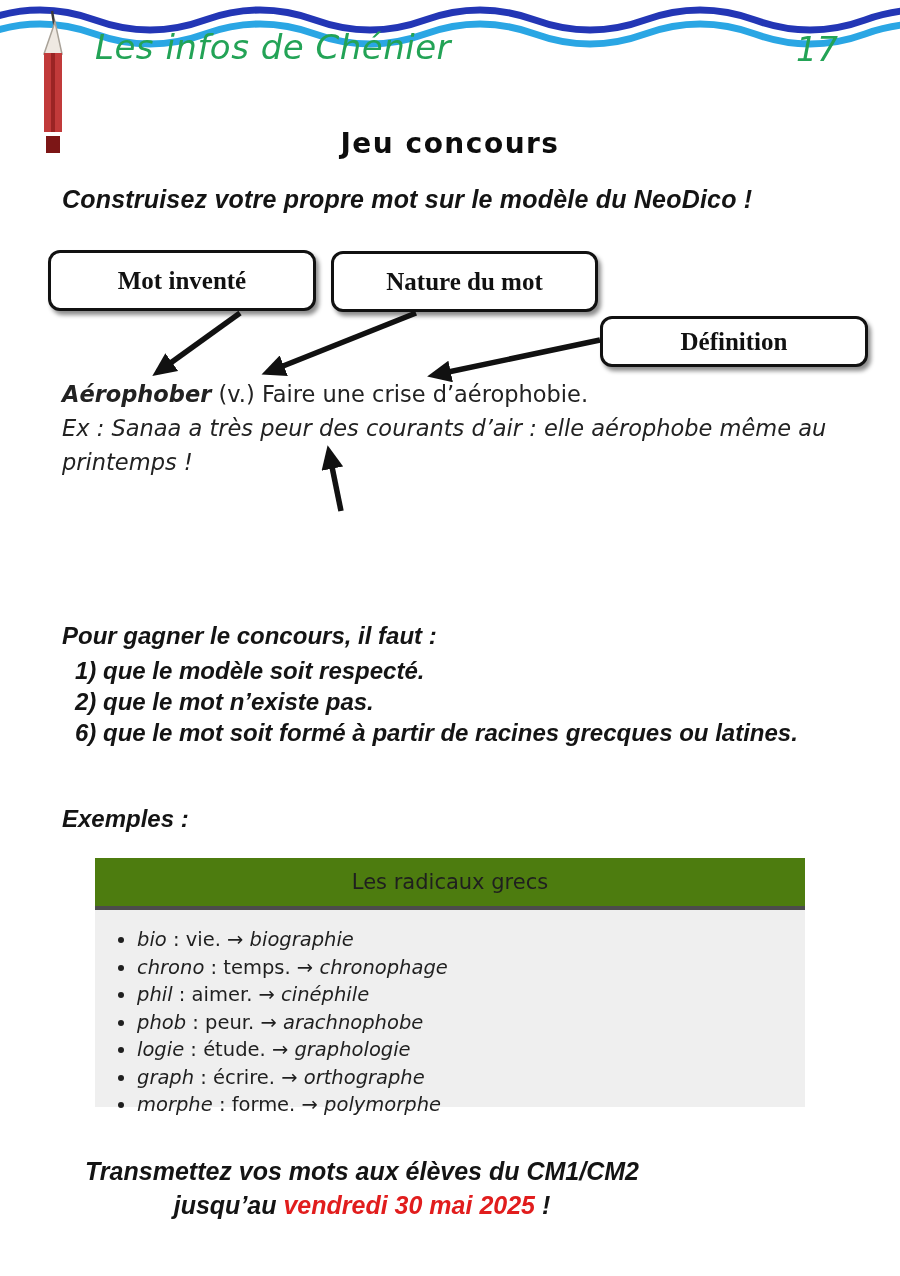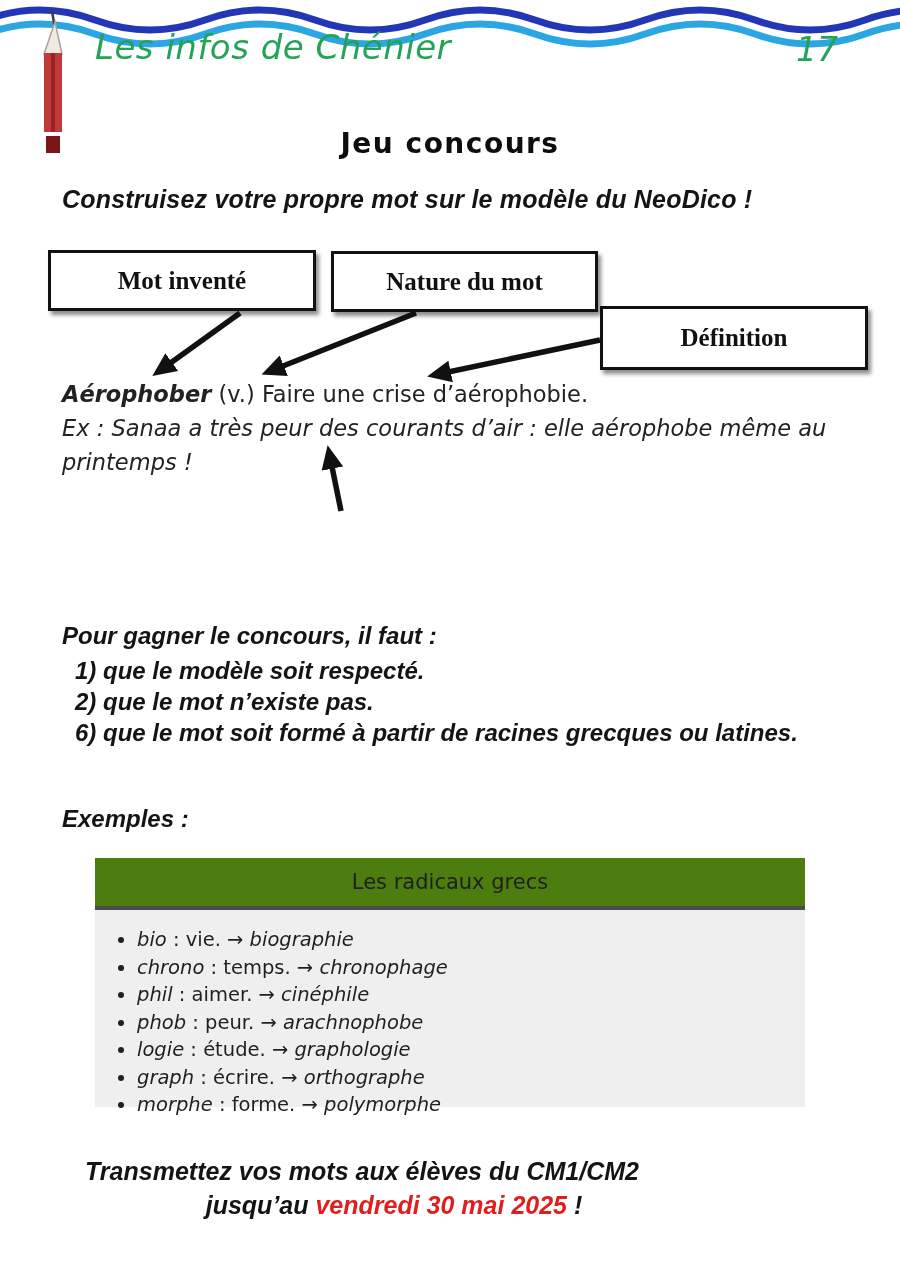--- a/index.html
+++ b/index.html
@@ -27,29 +27,29 @@
     font-size:28px; letter-spacing:1.5px; color:#0d0d0d; margin:0;
   }
   .intro {
     position:absolute; left:62px; top:185px; width:800px; margin:0;
     font-family:"Liberation Sans", sans-serif; font-weight:bold; font-style:italic;
     font-size:25px; color:#141414; letter-spacing:0.2px;
   }
   
   .label-box {
     position:absolute; box-sizing:border-box;
-    background:#fff; border:3px solid #111; border-radius:0;
+    background:#fff; border:3px solid #111; border-radius:12px;
     box-shadow:3px 4px 4px rgba(0,0,0,0.45);
     display:flex; align-items:center; justify-content:center;
     font-family:"Liberation Serif", serif; font-weight:bold;
     font-size:25px; color:#111;
   }
   .box-mot     { left:48px;  top:250px; width:268px; height:61px; }
   .box-nature  { left:331px; top:251px; width:267px; height:61px; }
-  .box-def     { left:600px; top:306px; width:268px; height:64px; }
+  .box-def     { left:600px; top:316px; width:268px; height:51px; }
   .box-exemple { left:205px; top:512px; width:268px; height:61px; }
   .arrows { position:absolute; left:0; top:0; pointer-events:none; }
   
   .entry {
     position:absolute; left:62px; top:377px; width:810px;
     font-size:22.5px; line-height:34px; color:#222; margin:0;
   }
   .entry .word { font-weight:bold; font-style:italic; }
   .entry .ex { font-style:italic; margin:0; }
   .entry p { margin:0; }
@@ -86,21 +86,21 @@
     font-size:19.5px; line-height:27.5px; color:#1f1f1f;
   }
   .rad-body .it { font-style:italic; }
   
   .footer-line1, .footer-line2 {
     position:absolute; left:0; width:724px; text-align:center; margin:0;
     font-family:"Liberation Sans", sans-serif; font-weight:bold; font-style:italic;
     font-size:25px; color:#141414;
   }
   .footer-line1 { top:1157px; }
-  .footer-line2 { top:1191px;padding-left:32px; }
+  .footer-line2 { top:1191px; }
   .deadline { color:#e11d1d; }
 </style>
 </head>
 <body>
 
 <div class="page">
 
   <svg class="waves" width="900" height="62" viewBox="0 0 900 62">
     <path d="M -15 20 q 55 -20 110 0 t 110 0 t 110 0 t 110 0 t 110 0 t 110 0 t 110 0 t 110 0 t 110 0" fill="none" stroke="#2336b5" stroke-width="7" stroke-linecap="round"></path>
     <path d="M -15 34 q 55 -20 110 0 t 110 0 t 110 0 t 110 0 t 110 0 t 110 0 t 110 0 t 110 0 t 110 0" fill="none" stroke="#2aa6e4" stroke-width="7" stroke-linecap="round"></path>

